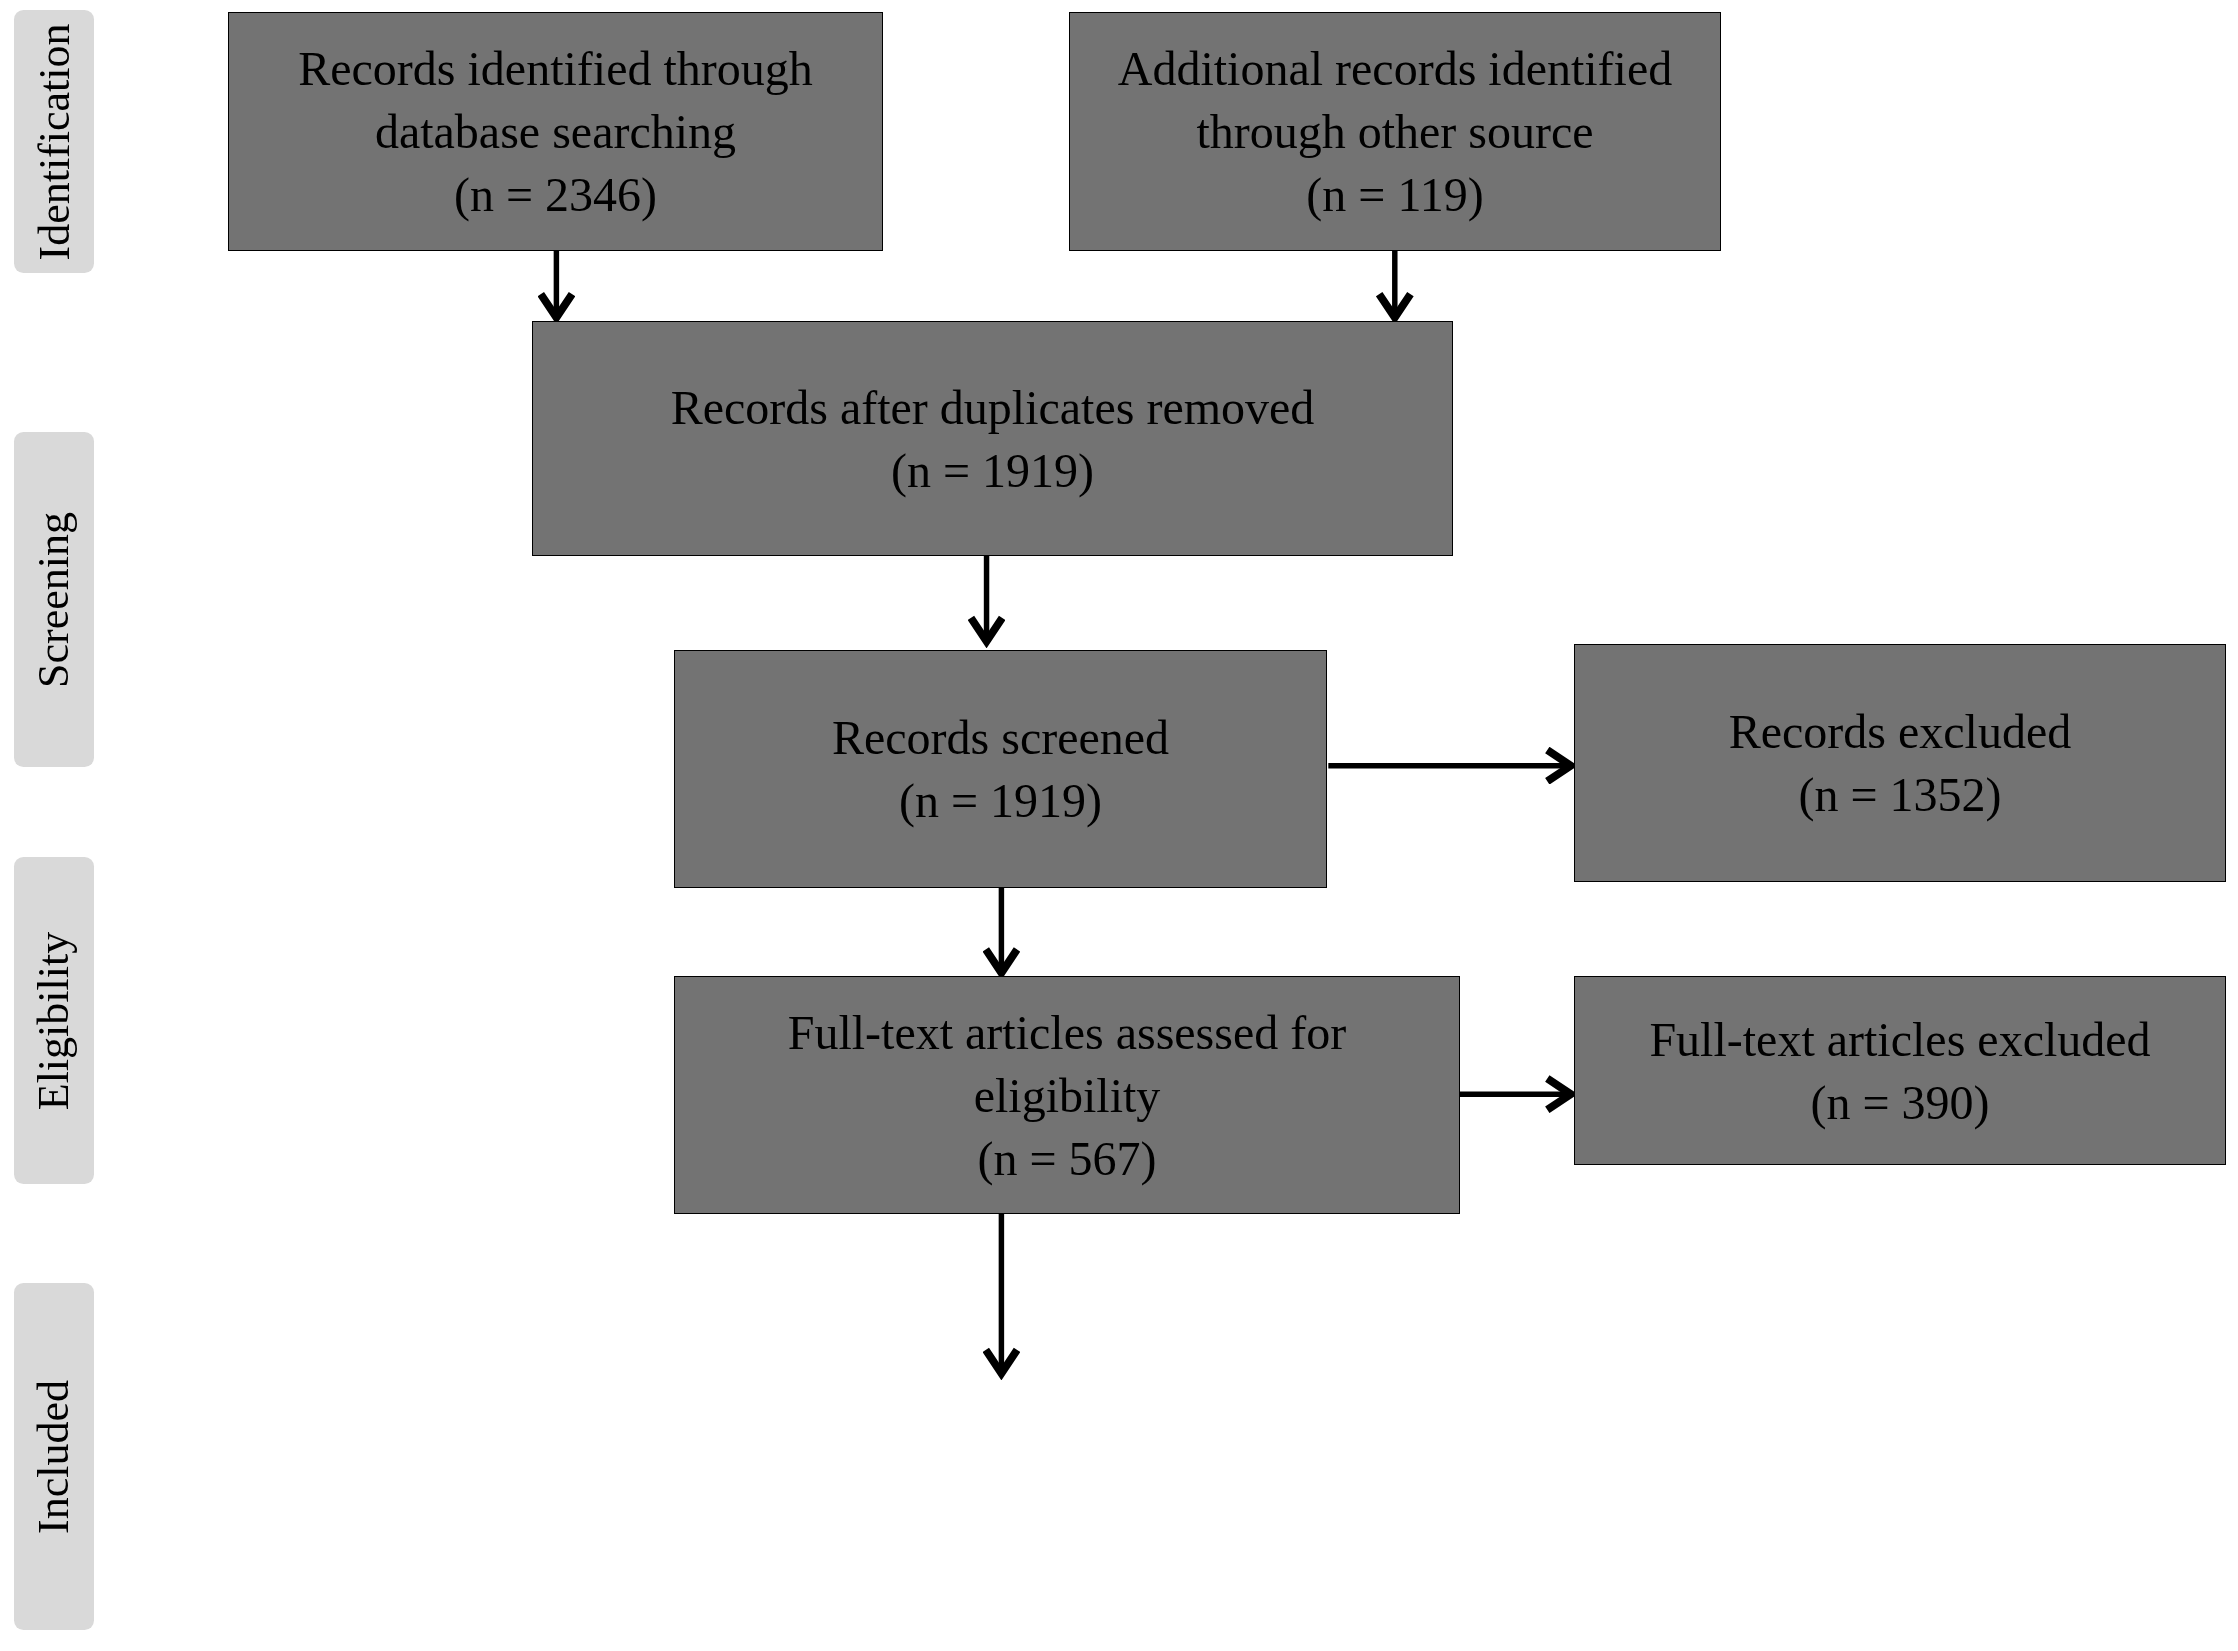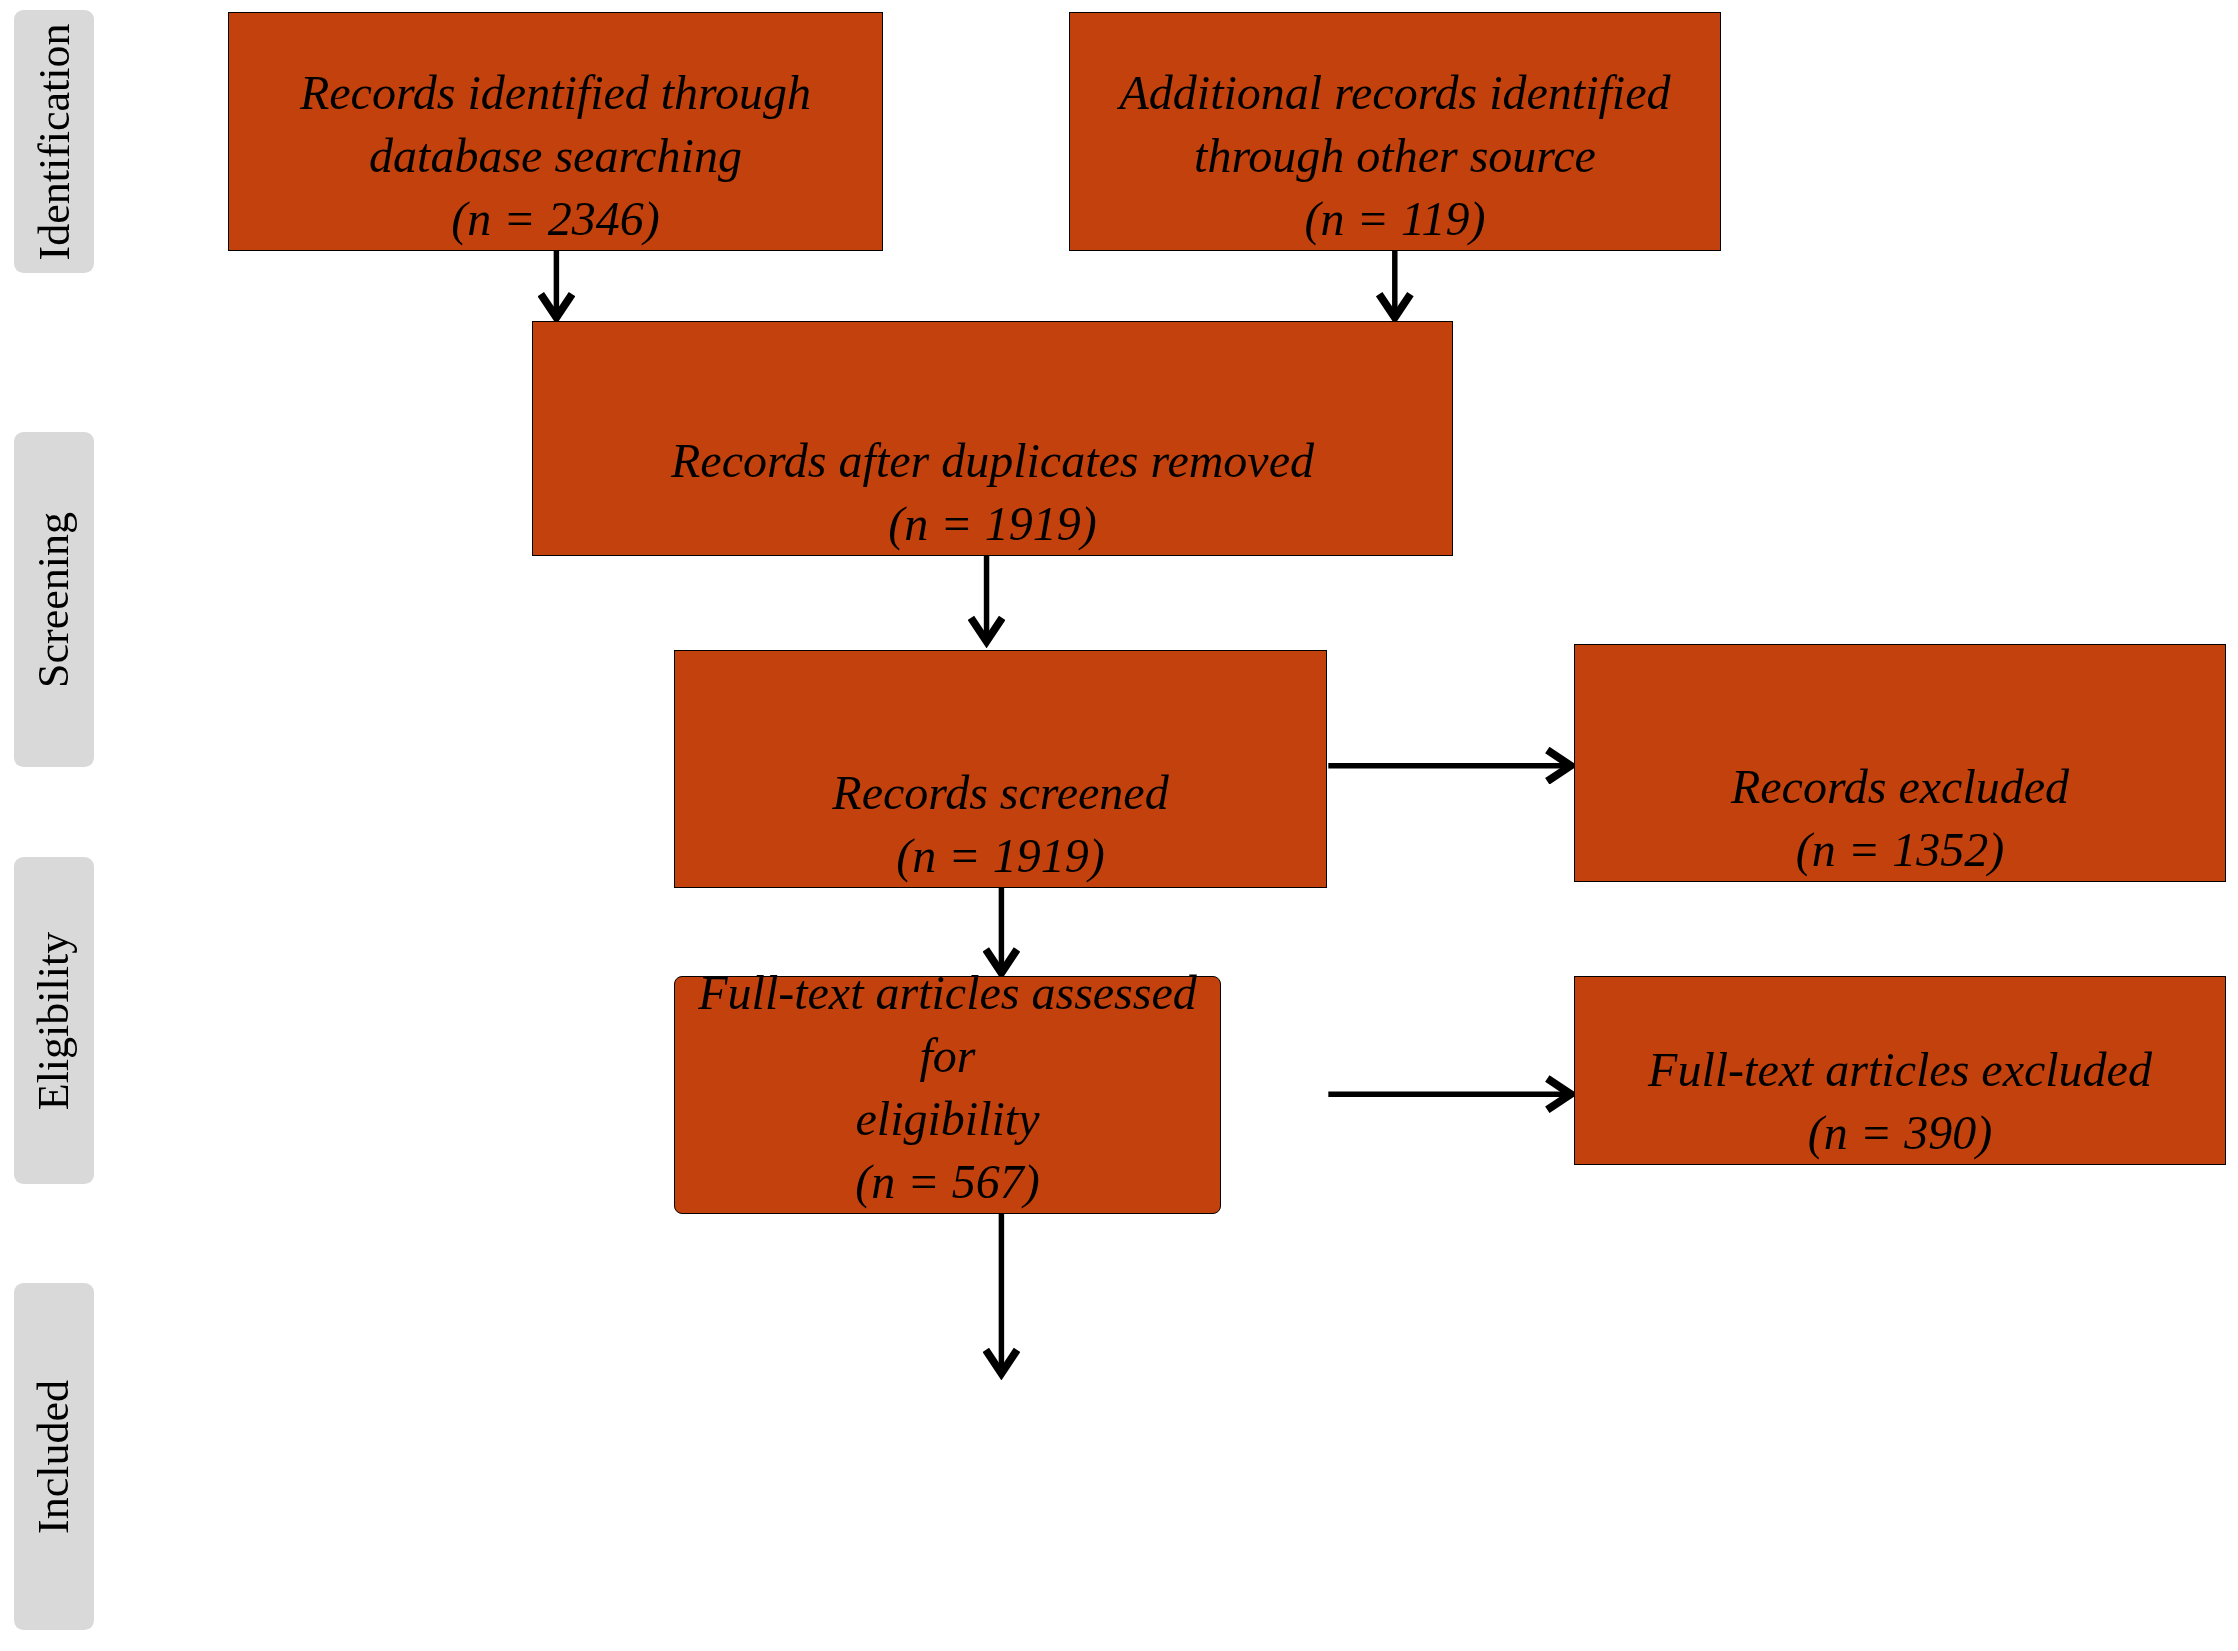--- a/index.html
+++ b/index.html
@@ -29,27 +29,26 @@
   }
   .stage .stage-label {
     transform: rotate(-90deg);
     white-space: nowrap;
     font-size: 44px;
     line-height: 1;
     color: #000000;
   }
   .flowbox {
     position: absolute;
-    background: #c2410c;
+    background: #737373;
     border: 1.6px solid #000000;
     box-sizing: border-box;
     display: flex;
-    align-items: flex-end;
+    align-items: center;
     justify-content: center;
-    font-style: italic;
   }
   .flowbox .box-text {
     white-space: pre-line;
     text-align: center;
     font-size: 48px;
     line-height: 63px;
     color: #000000;
   }
 </style>
 </head>
@@ -105,21 +104,21 @@
   <div class="flowbox" style="left:674px; top:644px; width:653px; height:238px;margin-top:6px;">
     <div class="box-text">Records screened
 (n = 1919)</div>
   </div>
 
   <div class="flowbox" style="left:1574px; top:644px; width:652px; height:238px;">
     <div class="box-text">Records excluded
 (n = 1352)</div>
   </div>
 
-  <div class="flowbox" style="left:674px; top:976px; width:547px; height:238px;border-radius:8px;">
+  <div class="flowbox" style="left:674px; top:976px; width:786px; height:238px;">
     <div class="box-text">Full-text articles assessed for
 eligibility
 (n = 567)</div>
   </div>
 
   <div class="flowbox" style="left:1574px; top:976px; width:652px; height:189px;">
     <div class="box-text">Full-text articles excluded
 (n = 390)</div>
   </div>
 

